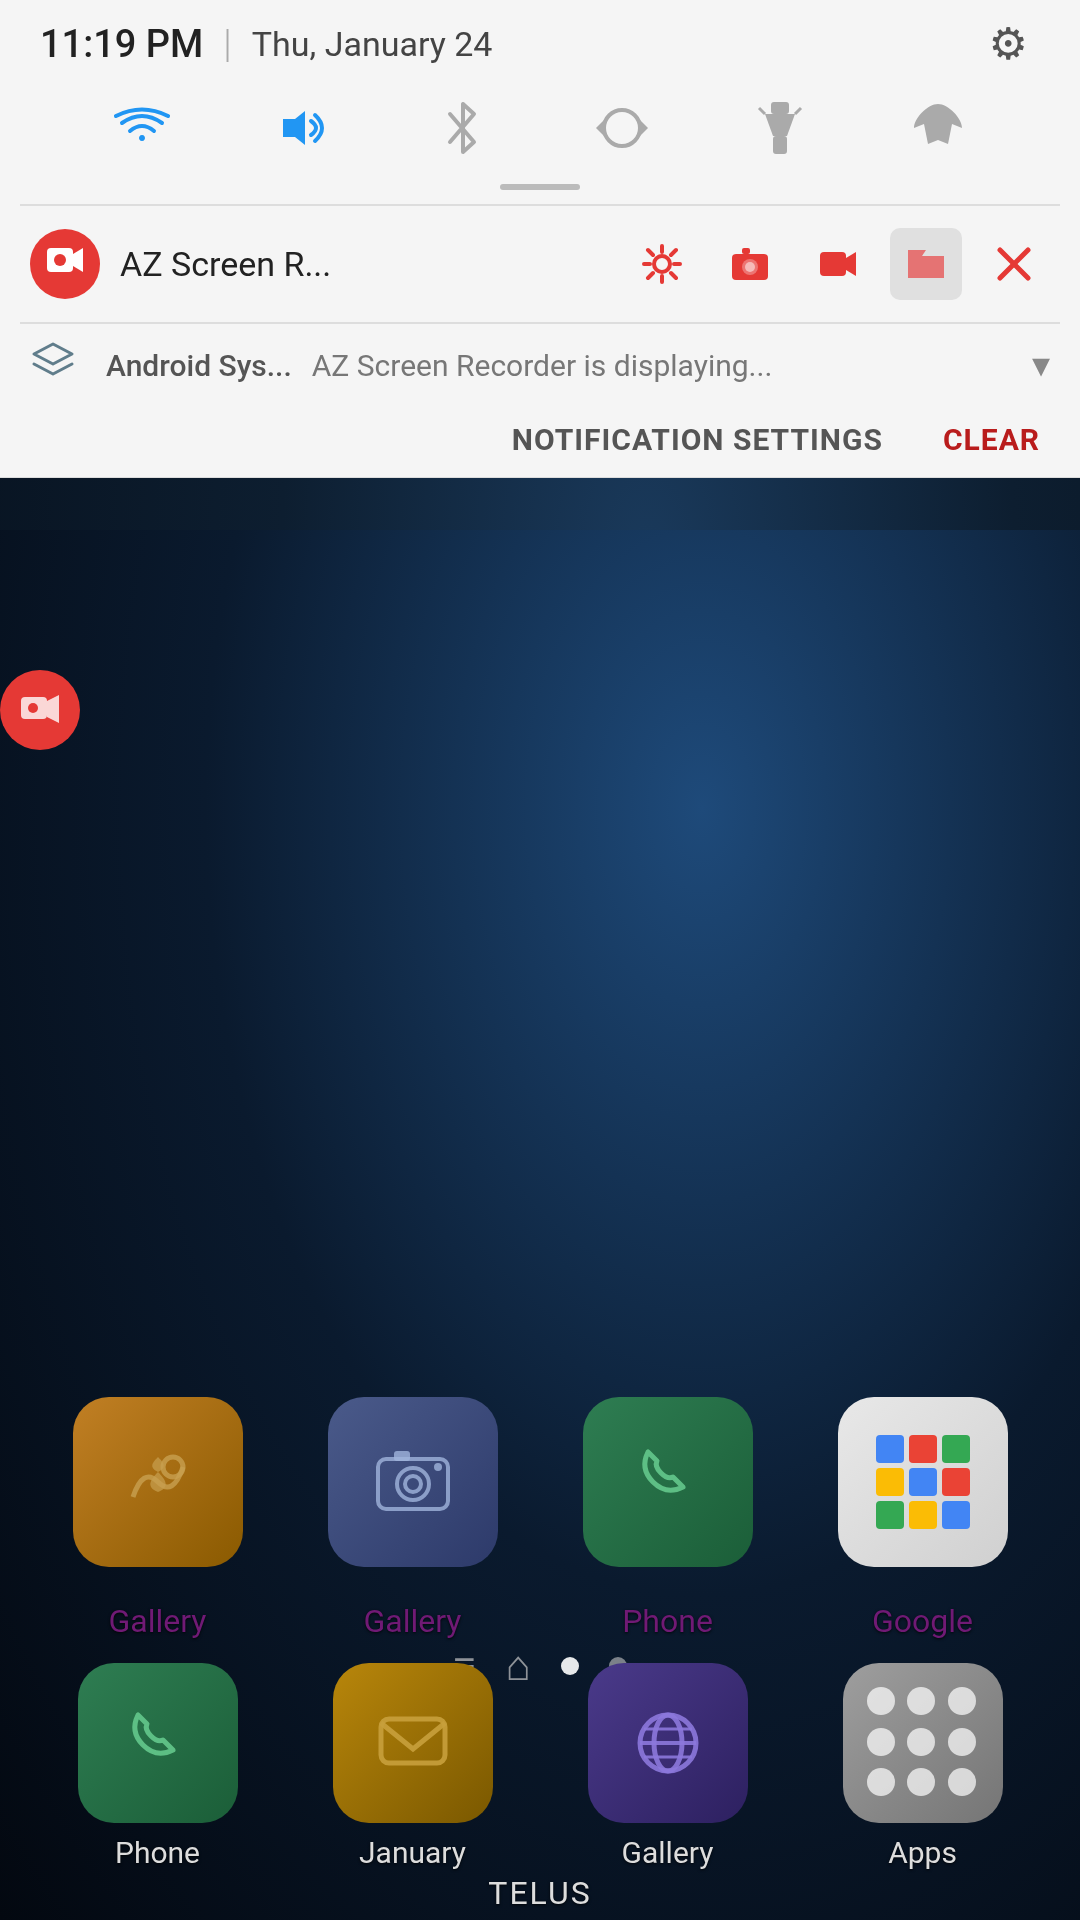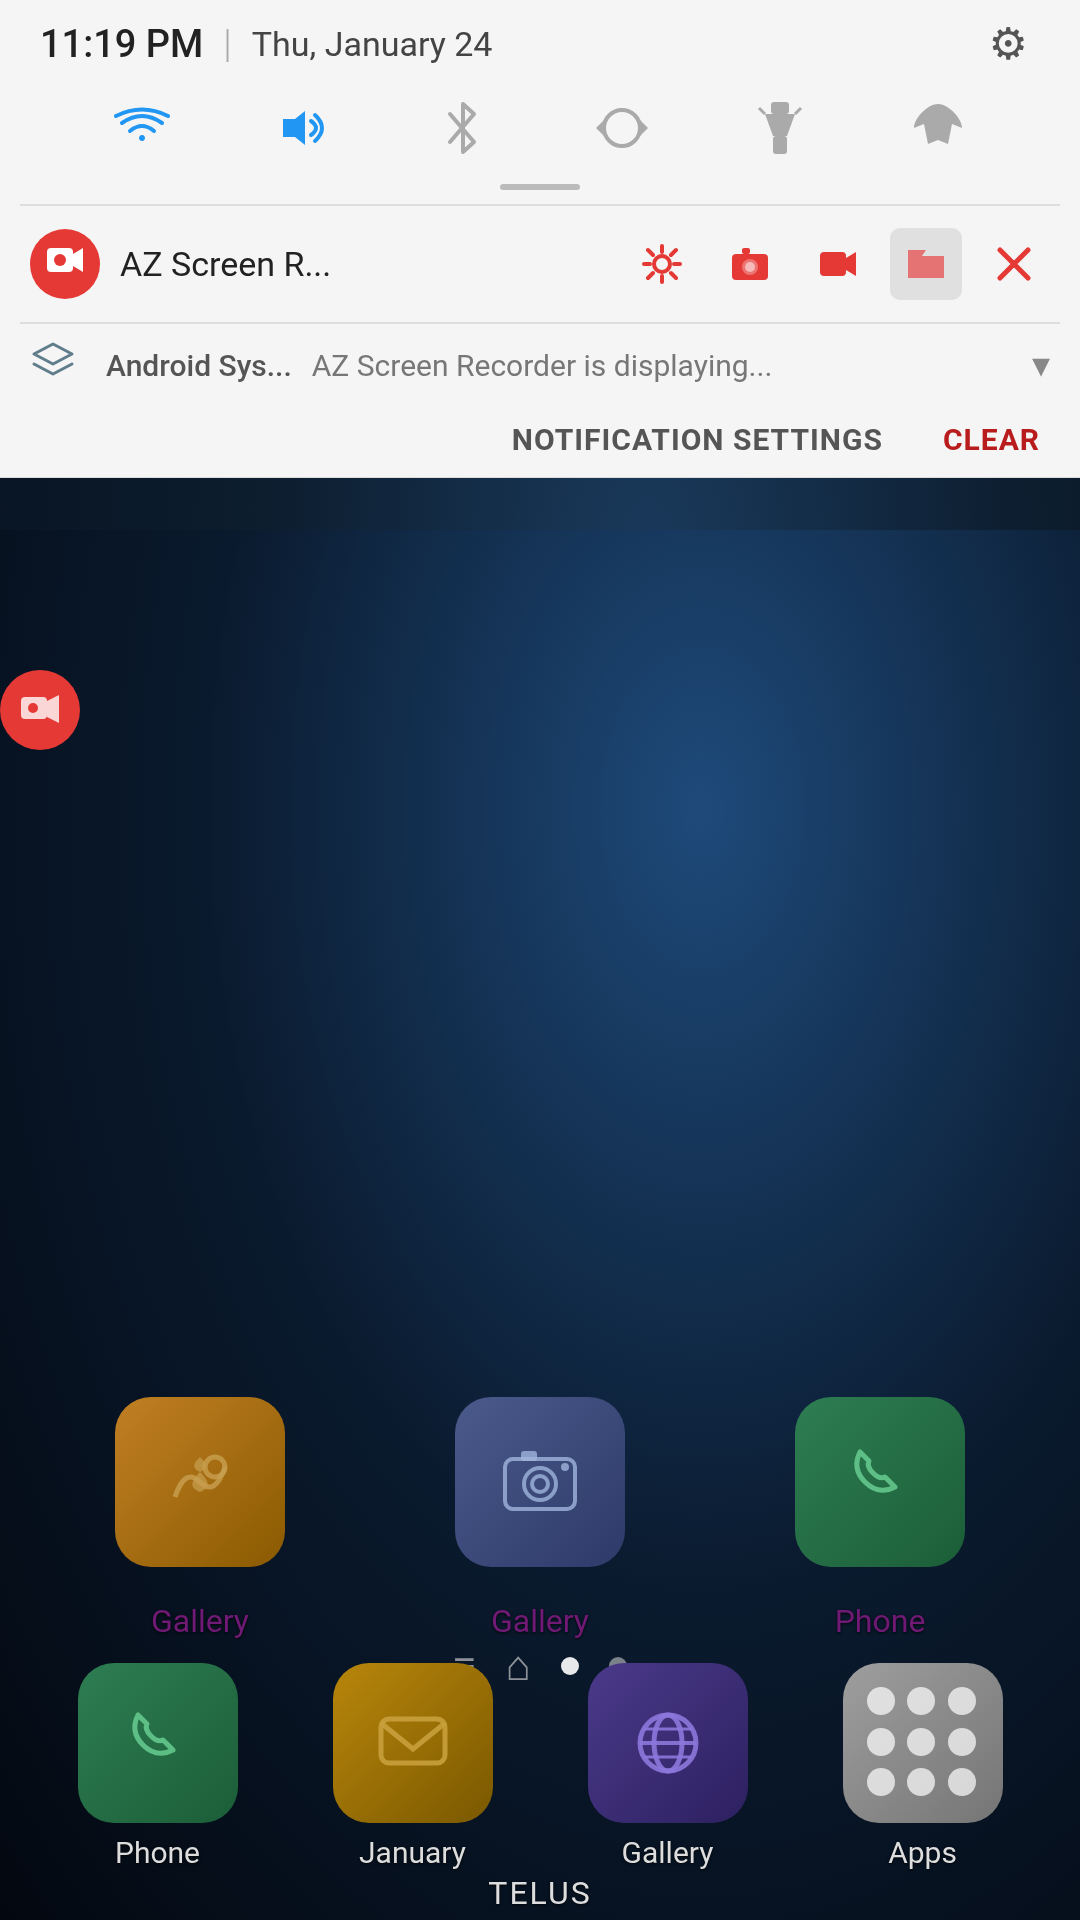--- a/index.html
+++ b/index.html
@@ -565,20 +565,36 @@
 
     <div class="app-icon-item">
       <div class="app-icon-circle icon-phone-green">
         <svg width="90" height="90" viewBox="0 0 90 90">
           <path d="M25 15 C20 25 20 35 30 45 C40 55 50 55 60 50 L50 40 C46 42 42 40 38 36 C34 32 32 28 34 24 Z" fill="none" stroke="rgba(100,200,140,0.9)" stroke-width="5" stroke-linecap="round" stroke-linejoin="round"></path>
         </svg>
       </div>
       <span class="app-icon-label">Phone</span>
     </div>
 
+    <div class="app-icon-item">
+      <div class="app-icon-circle icon-google" style="flex-direction:column; gap:2px; padding:10px;">
+        <div style="display:grid; grid-template-columns: repeat(3,1fr); gap:5px; width:110px; height:110px; padding:8px;">
+          <div style="background:#4285F4; border-radius:4px;"></div>
+          <div style="background:#EA4335; border-radius:4px;"></div>
+          <div style="background:#34A853; border-radius:4px;"></div>
+          <div style="background:#FBBC05; border-radius:4px;"></div>
+          <div style="background:#4285F4; border-radius:4px;"></div>
+          <div style="background:#EA4335; border-radius:4px;"></div>
+          <div style="background:#34A853; border-radius:4px;"></div>
+          <div style="background:#FBBC05; border-radius:4px;"></div>
+          <div style="background:#4285F4; border-radius:4px;"></div>
+        </div>
+      </div>
+      <span class="app-icon-label">Google</span>
+    </div>
 
   </div>
 
   <div class="nav-dots">
     <span class="nav-btn">≡</span>
     <span class="nav-btn" style="font-size:42px;">⌂</span>
     <div class="nav-dot active"></div>
     <div class="nav-dot"></div>
   </div>
 

